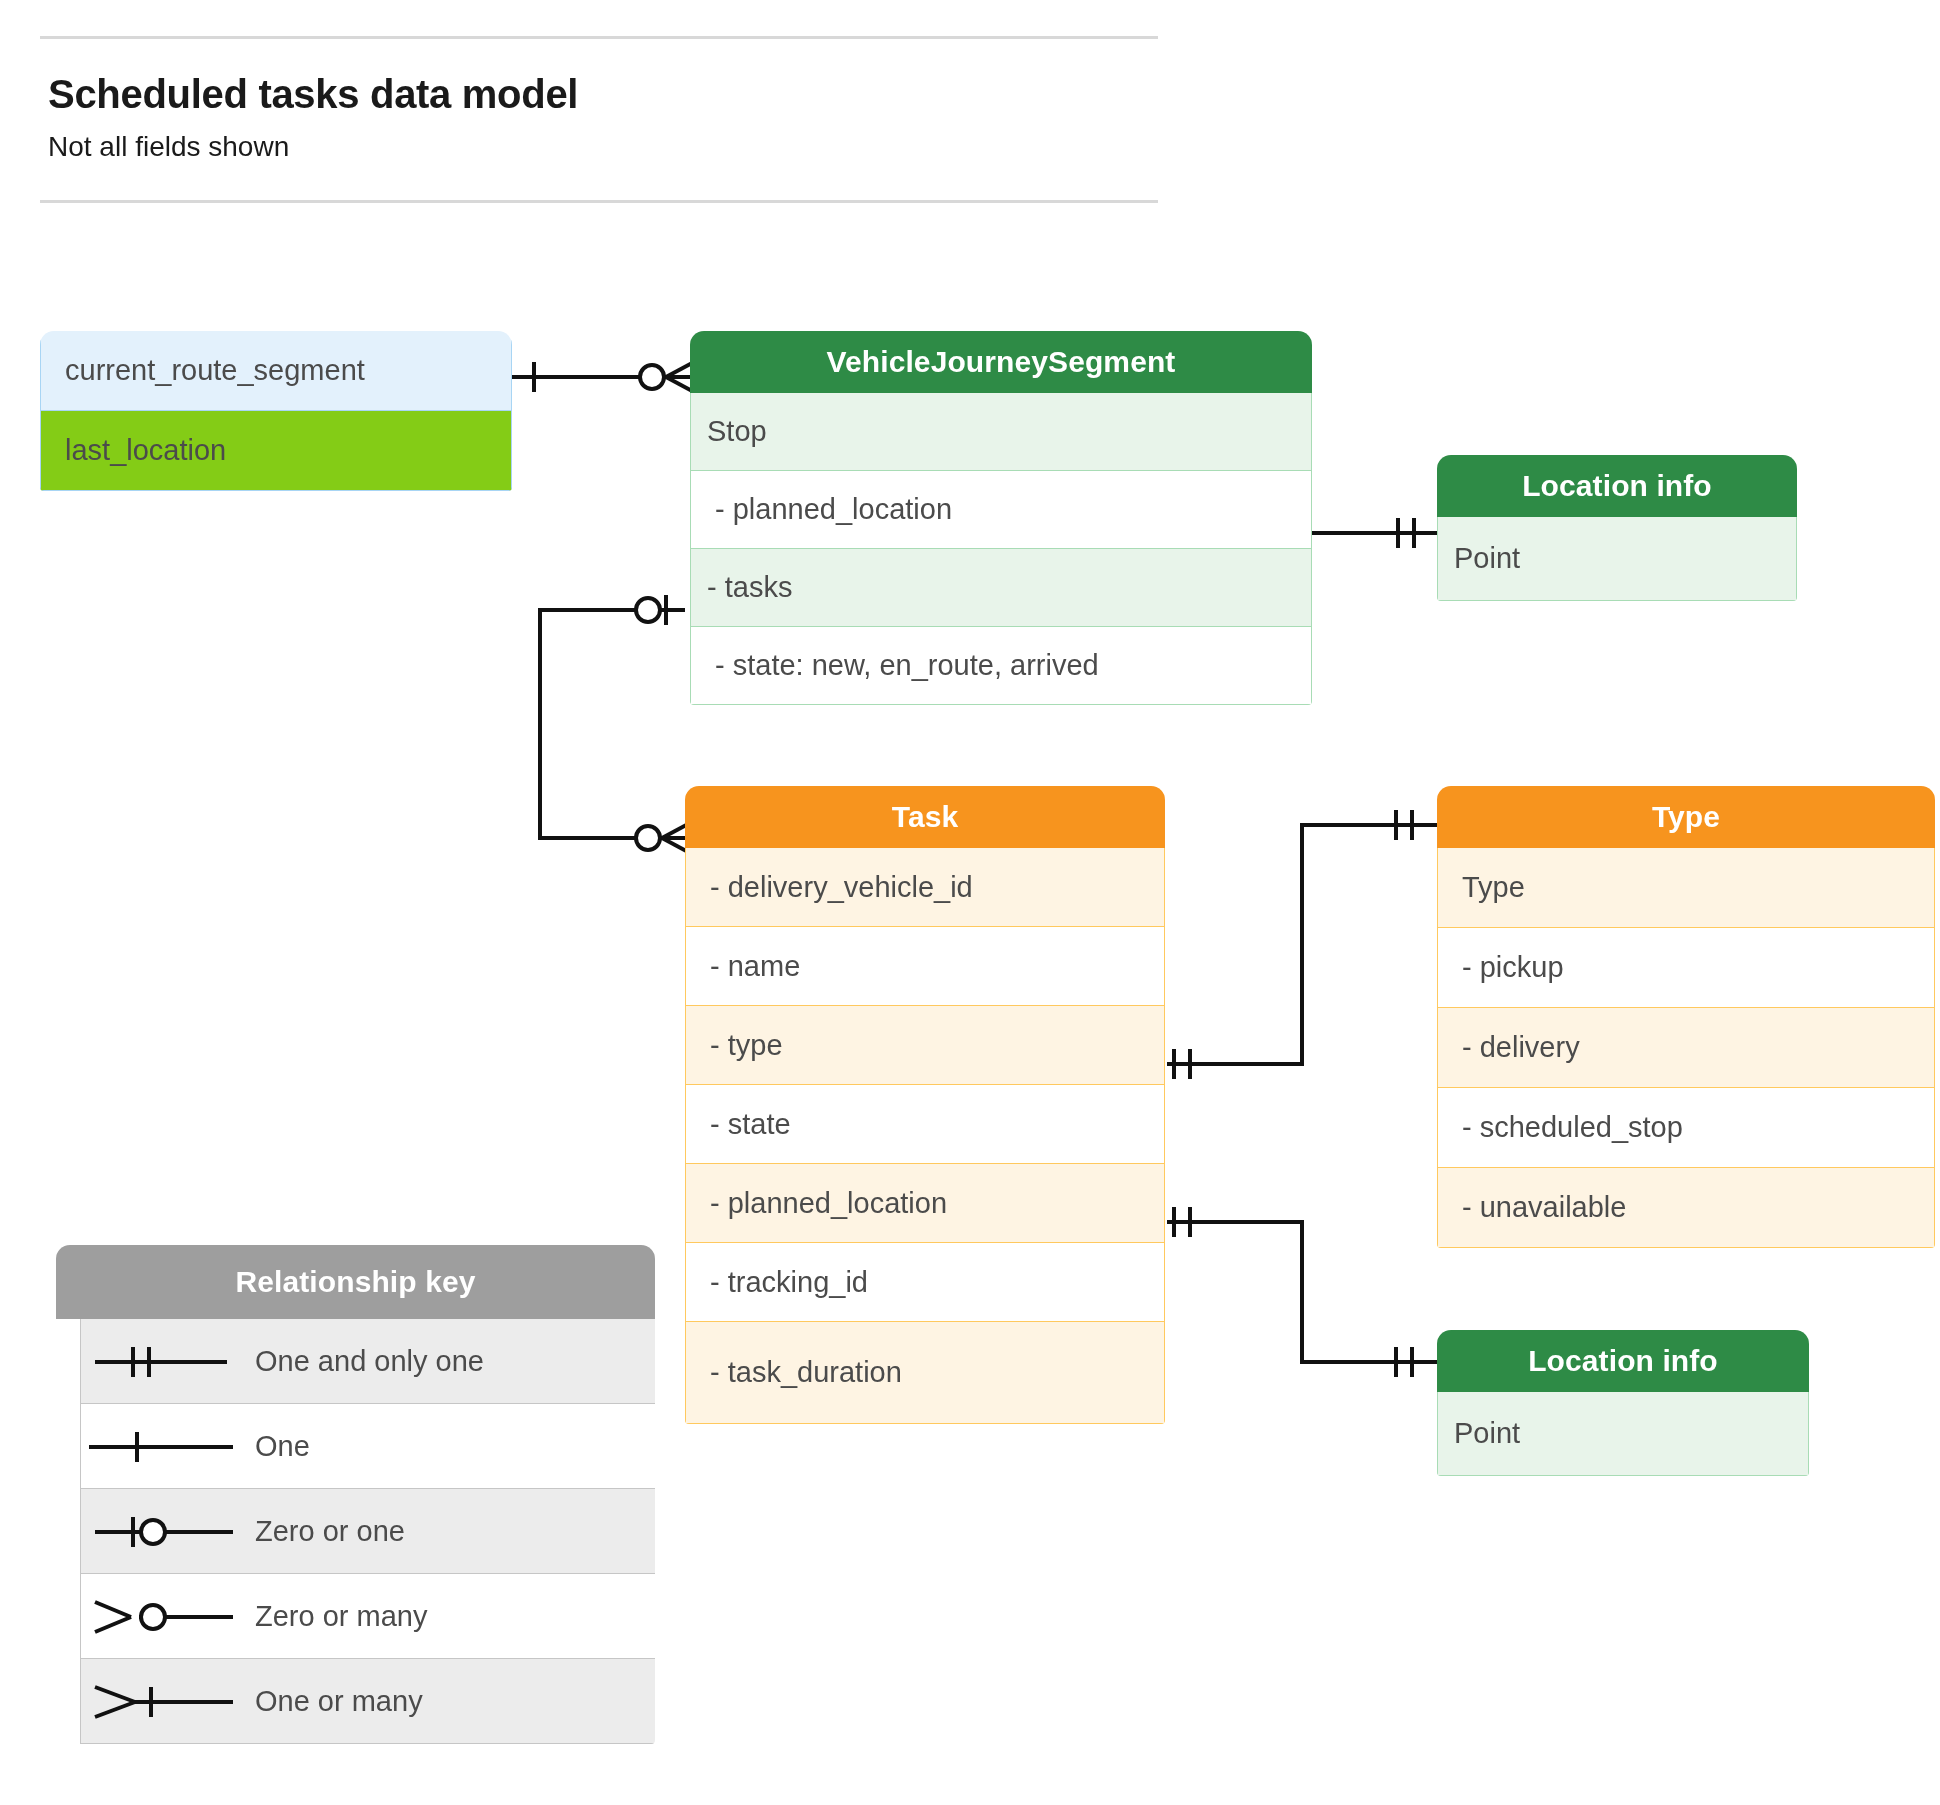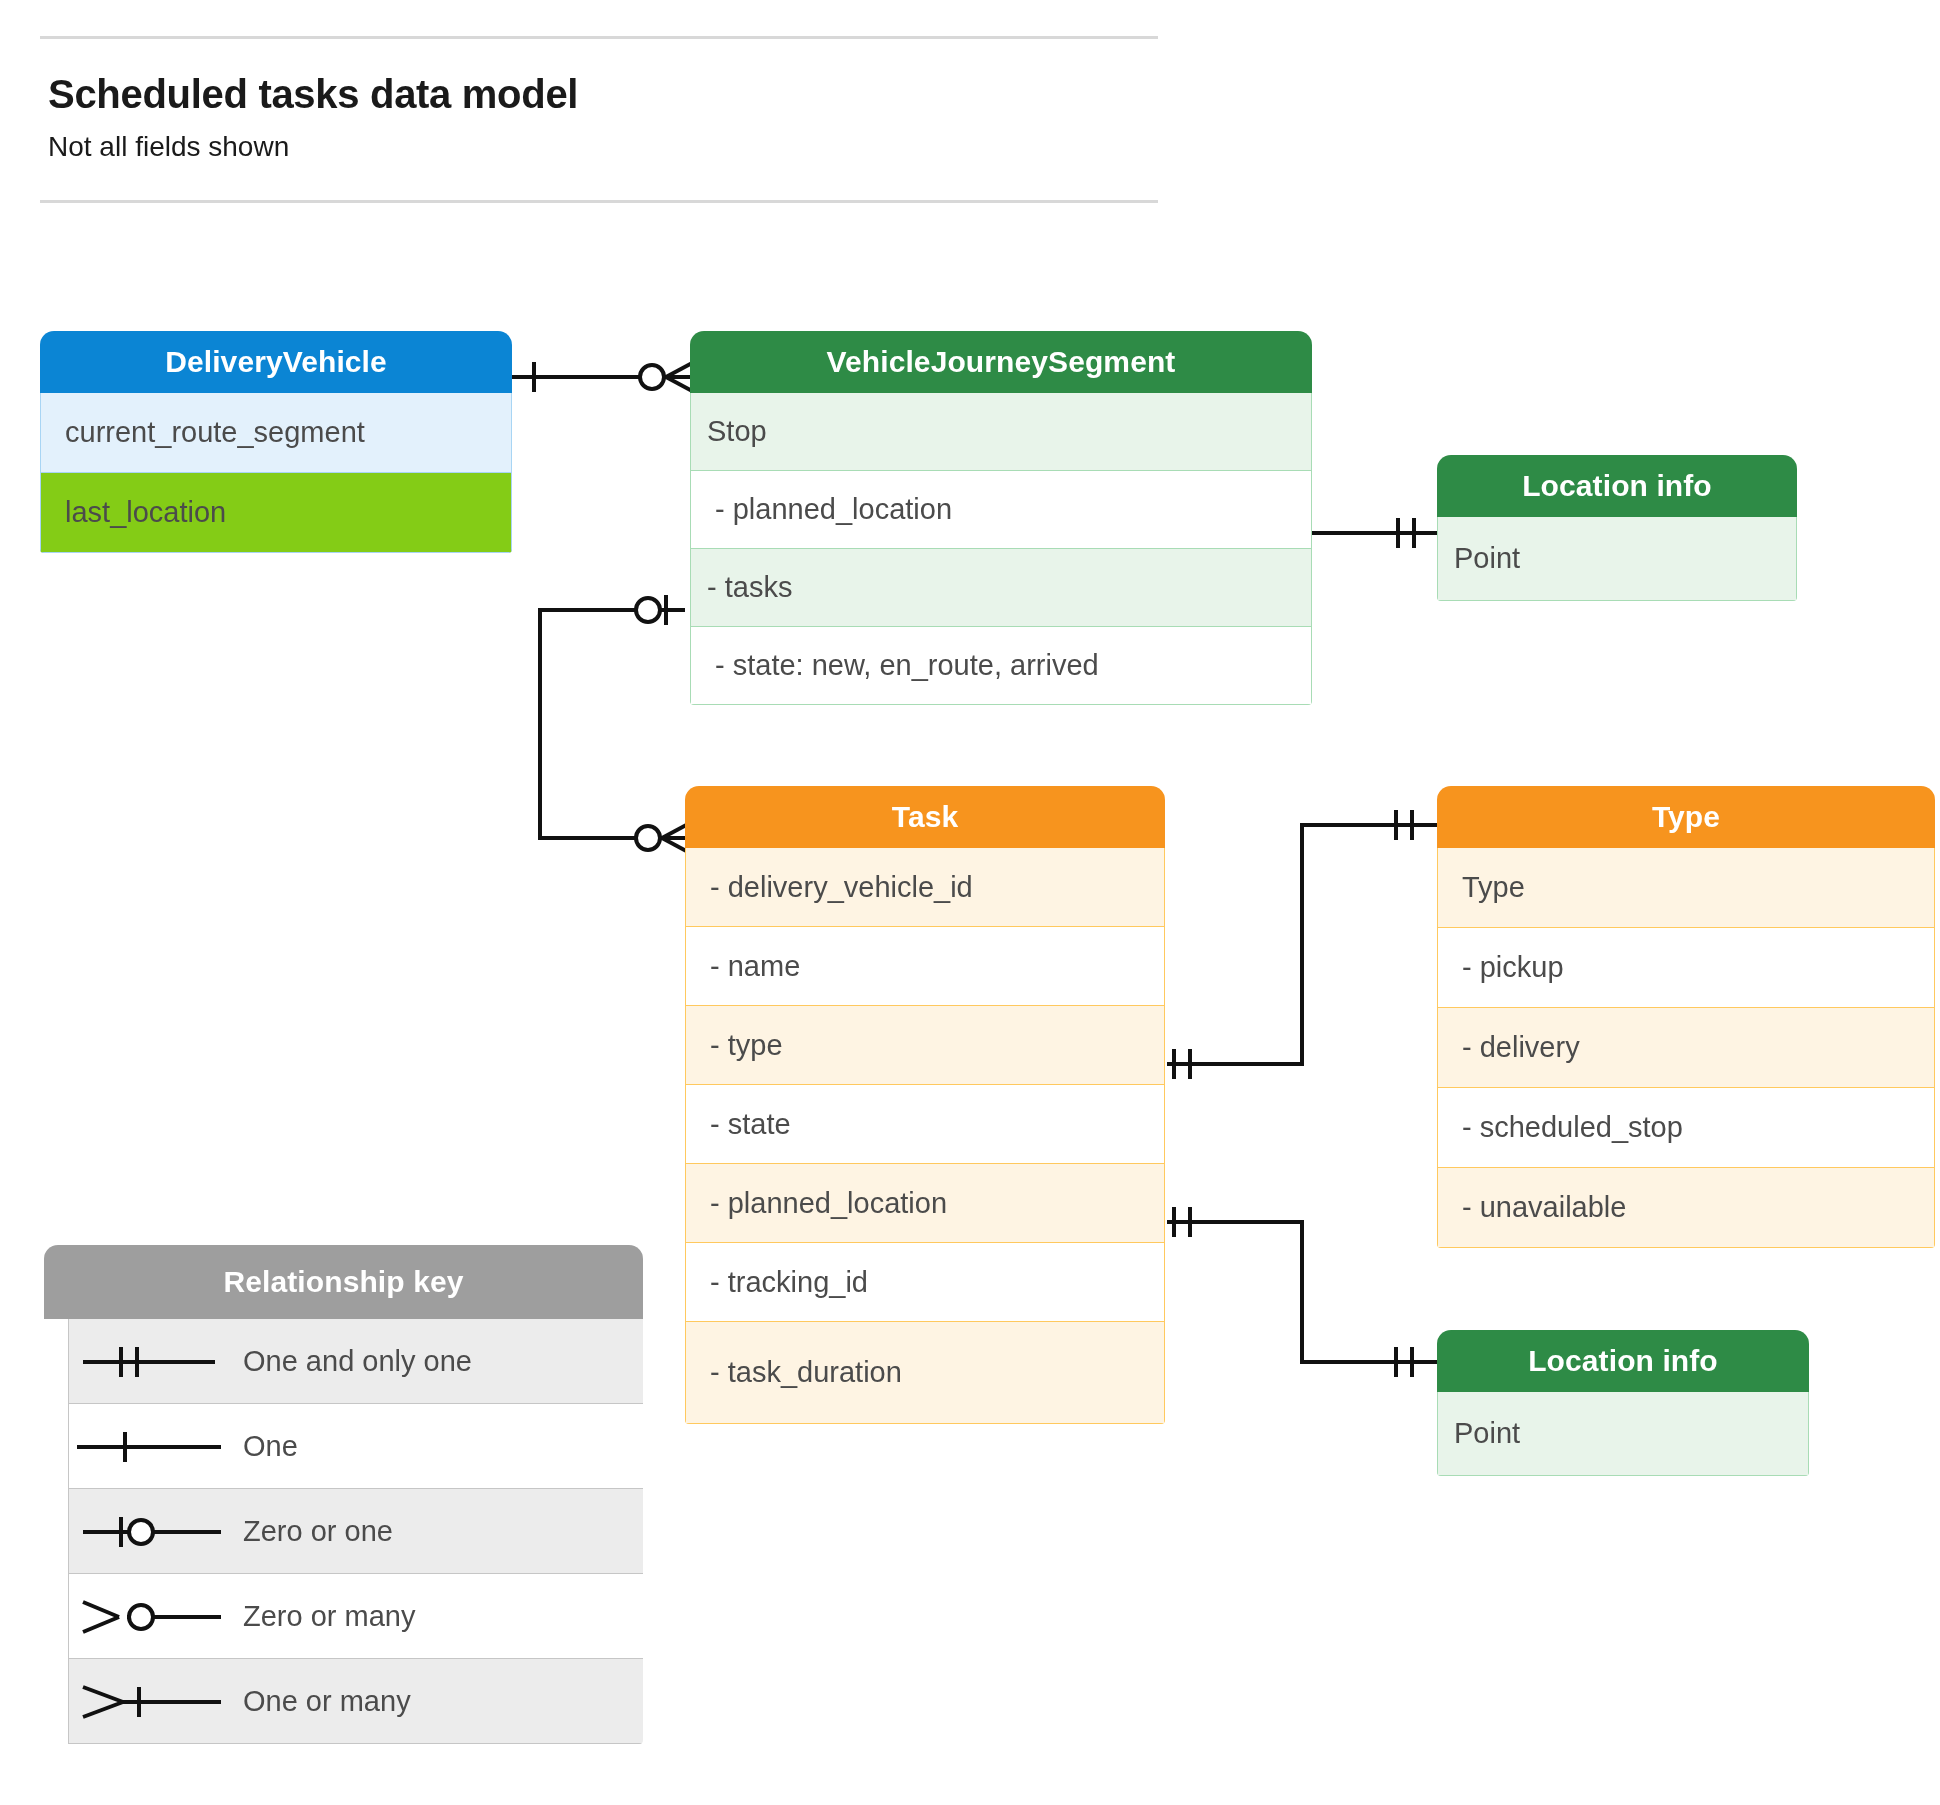--- a/index.html
+++ b/index.html
@@ -183,21 +183,20 @@
     <g>
       <polyline points="1167,1222 1302,1222 1302,1362 1437,1362" fill="none" stroke="#111111" stroke-width="4"></polyline>
       <line x1="1174" y1="1207" x2="1174" y2="1237" stroke="#111111" stroke-width="4"></line>
       <line x1="1190" y1="1207" x2="1190" y2="1237" stroke="#111111" stroke-width="4"></line>
       <line x1="1396" y1="1347" x2="1396" y2="1377" stroke="#111111" stroke-width="4"></line>
       <line x1="1412" y1="1347" x2="1412" y2="1377" stroke="#111111" stroke-width="4"></line>
     </g>
   </svg>
 
   <div class="entity theme-blue" id="ent-deliveryvehicle" style="left:40px; top:331px; width:472px;">
-    <div class="ent-head" style="height:62px;">DeliveryVehicle</div>
     <div class="ent-row alt" style="height:80px;">current_route_segment</div>
     <div class="ent-row plain" style="height:80px;">last_location</div>
   </div>
 
   <div class="entity theme-green" id="ent-vjs" style="left:690px; top:331px; width:622px;">
     <div class="ent-head" style="height:62px;">VehicleJourneySegment</div>
     <div class="ent-row alt" style="height:78px;">Stop</div>
     <div class="ent-row plain" style="height:78px;">-  planned_location</div>
     <div class="ent-row alt" style="height:78px;">- tasks</div>
     <div class="ent-row plain" style="height:78px;">- state: new, en_route, arrived</div>
@@ -226,21 +225,21 @@
     <div class="ent-row alt" style="height:80px;">-   delivery</div>
     <div class="ent-row plain" style="height:80px;">-   scheduled_stop</div>
     <div class="ent-row alt" style="height:80px;">-   unavailable</div>
   </div>
 
   <div class="entity theme-green" id="ent-locinfo-bottom" style="left:1437px; top:1330px; width:372px;">
     <div class="ent-head" style="height:62px;">Location info</div>
     <div class="ent-row alt" style="height:84px;">Point</div>
   </div>
 
-  <div class="entity theme-grey" id="legend" style="left:44px; top:1245px; width:599px;">
+  <div class="entity theme-grey" id="legend" style="left:56px; top:1245px; width:599px;">
     <div class="ent-head" style="height:74px;">Relationship key</div>
 
     <div class="ent-row alt" style="height:85px;">
       <span class="legend-symbol">
         <svg width="160" height="85" viewBox="0 0 160 85">
           <line x1="14" y1="43" x2="146" y2="43" stroke="#111111" stroke-width="4"></line>
           <line x1="52" y1="28" x2="52" y2="58" stroke="#111111" stroke-width="4"></line>
           <line x1="68" y1="28" x2="68" y2="58" stroke="#111111" stroke-width="4"></line>
         </svg>
       </span>

